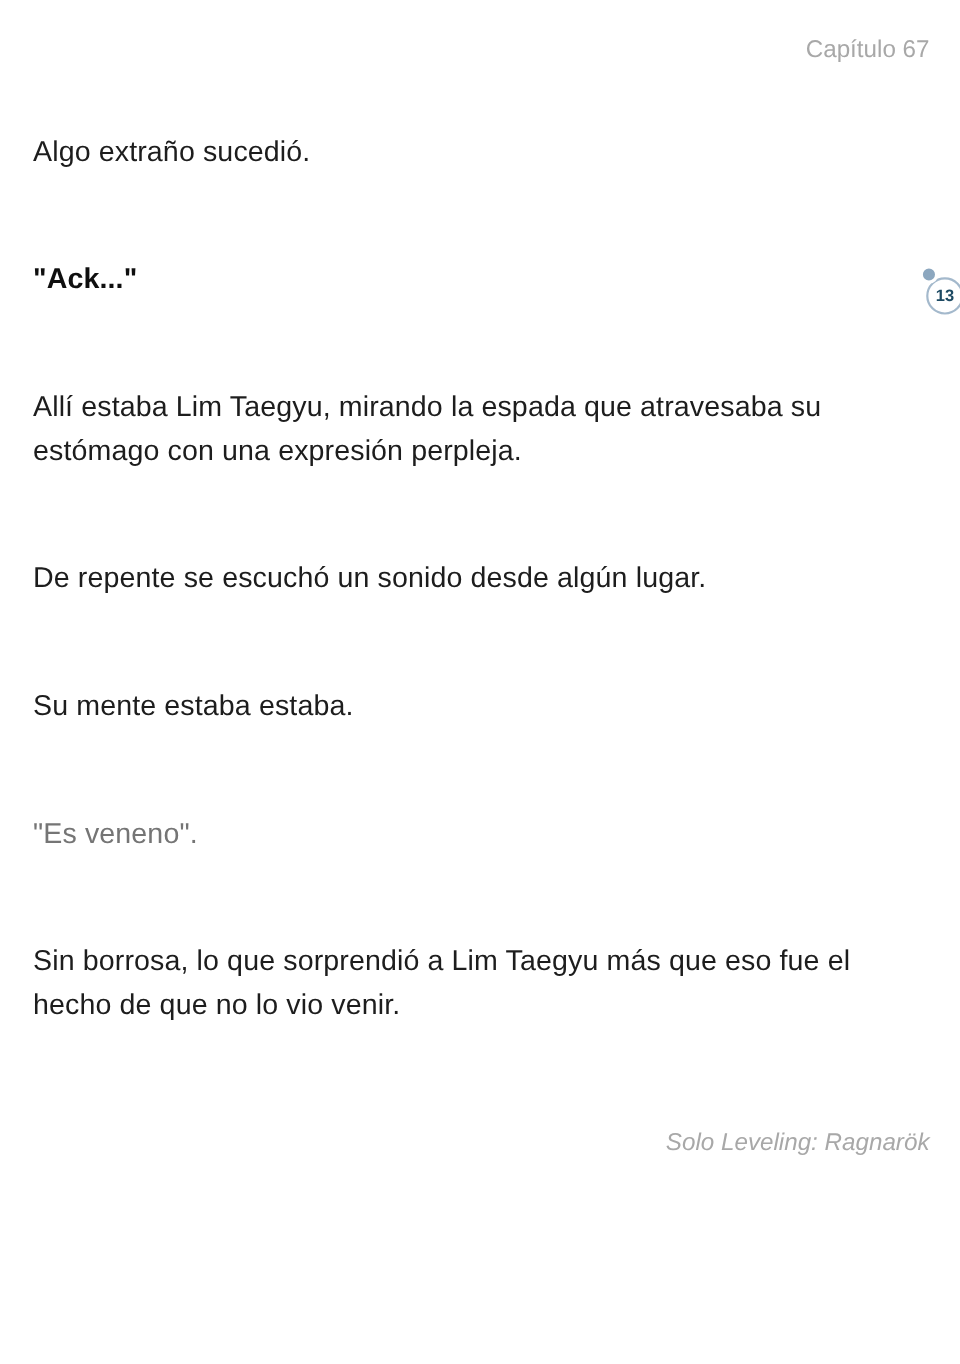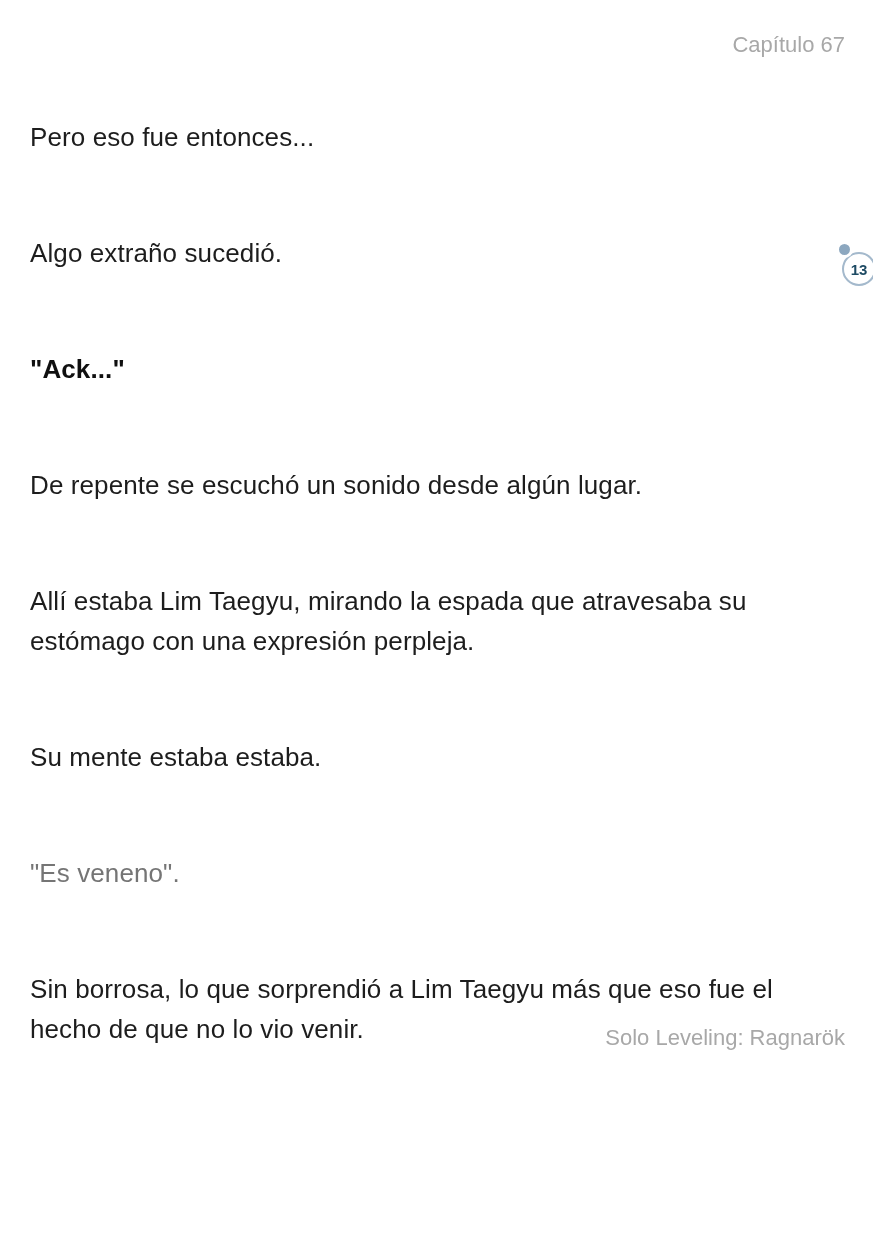--- a/index.html
+++ b/index.html
@@ -77,35 +77,35 @@
   .footer {
     position: absolute;
     right: 28px;
     bottom: 28px;
     display: flex;
     gap: 30px;
     font-size: 22px;
     line-height: 28px;
     color: #a8a8a8;
     white-space: nowrap;
+    font-style: italic;
   }
 </style>
 </head>
 <body>
 
 <div class="page">
 
   <div class="chapter-header">Capítulo 67</div>
 
   <div class="content">
-    <p>Pero eso fue entonces...</p>
     <p>Algo extraño sucedió.</p>
     <p class="bold">"Ack..."</p>
+    <p>Allí estaba Lim Taegyu, mirando la espada que atravesaba su estómago con una expresión perpleja.</p>
     <p>De repente se escuchó un sonido desde algún lugar.</p>
-    <p>Allí estaba Lim Taegyu, mirando la espada que atravesaba su estómago con una expresión perpleja.</p>
     <p>Su mente estaba estaba.</p>
     <p class="muted">"Es veneno".</p>
     <p>Sin borrosa, lo que sorprendió a Lim Taegyu más que eso fue el hecho de que no lo vio venir.</p>
   </div>
 
   <div class="comment-badge">13</div>
   <div class="comment-dot"></div>
 
   <div class="footer">
     <span>Solo Leveling: Ragnarök</span>

